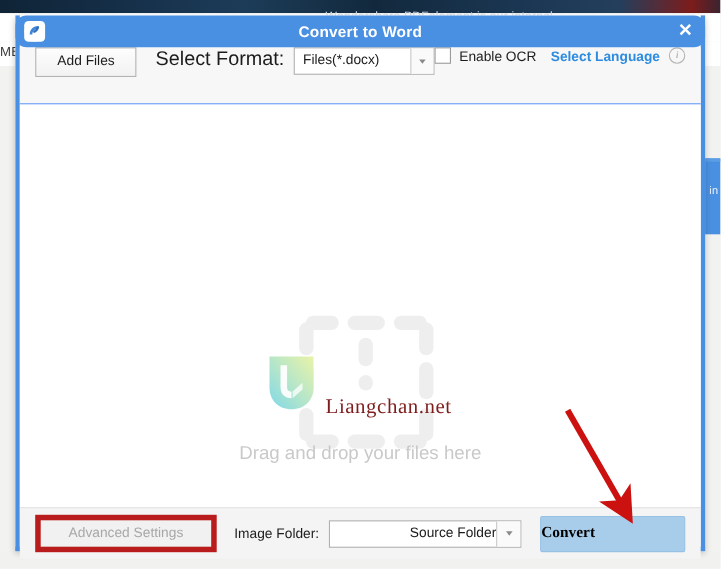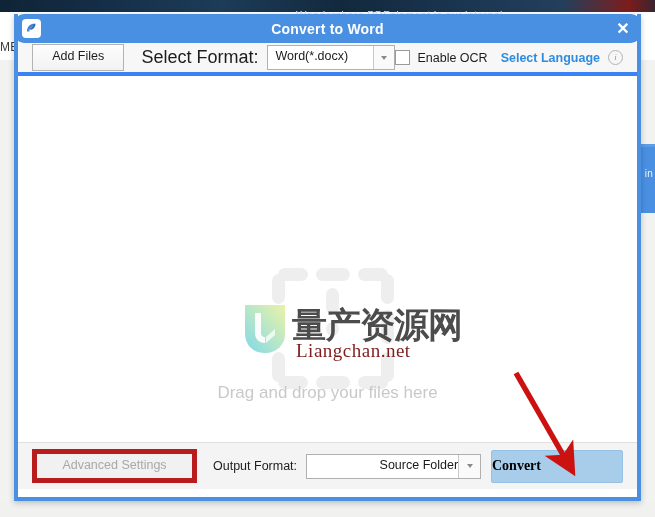--- a/index.html
+++ b/index.html
@@ -145,25 +145,25 @@
     justify-content: center;
     color: #ffffff;
     font-size: 16px;
     font-weight: bold;
     cursor: pointer;
     line-height: 1;
   }
 
   
   #toolbar {
-    height: 33px;
+    height: 52px;
     background: #f7f7f7;
-    border-bottom: 4px solid #3b82f6;
-    display: flex;
-    align-items: center;
+    border-bottom: 1px solid #3b82f6;
+    display: flex;
+    align-items: flex-start;
     padding: 0 14px;
     box-sizing: border-box;
   }
   #add-files-btn {
     width: 118px; height: 25px;
     background: linear-gradient(#fdfdfd,#f2f2f2);
     border: 1px solid #b3b3b3;
     font-size: 12.5px;
     color: #1c1c1c;
     cursor: pointer;
@@ -398,21 +398,21 @@
       </svg>
     </div>
     <div id="dialog-title">Convert to Word</div>
     <div id="close-btn">✕</div>
   </div>
 
   <div id="toolbar">
     <div id="add-files-btn">Add Files</div>
     <div id="select-format-label">Select Format:</div>
     <div id="format-combo">
-      <div id="format-value">Word(*.docx)</div>
+      <div id="format-value">Files(*.docx)</div>
       <div id="format-arrow">
           <span class="caret"></span>
         </div>
     </div>
     <div id="ocr-group">
       <div id="ocr-checkbox"></div>
       <div id="ocr-label">Enable OCR</div>
       <div id="select-language-link">Select Language</div>
       <div id="info-icon">i</div>
     </div>
@@ -443,29 +443,28 @@
           <linearGradient id="ug" x1="0" y1="1" x2="1" y2="0">
             <stop offset="0" stop-color="#7fd8e8"></stop>
             <stop offset="0.5" stop-color="#b7e6c8"></stop>
             <stop offset="1" stop-color="#e9f3a8"></stop>
           </linearGradient>
         </defs>
         <path d="M3 2 H43 V30 C43 42 35 50 23 50 C11 50 3 42 3 30 Z" fill="url(#ug)"></path>
         <path d="M13 10 L13 30 C13 36 17 40 23 40 L23 34 C20 34 19 32 19 30 L19 10 Z" fill="#ffffff" opacity="0.92"></path>
         <path d="M24 34 L33 26 L33 32 L24 40 Z" fill="#ffffff" opacity="0.75"></path>
       </svg>
-      <div id="wm-cn">量产资源网</div>
       <div id="wm-en">Liangchan.net</div>
     </div>
     <div id="drop-hint">Drag and drop your files here</div>
   </div>
 
   <div id="footer">
     <div id="advanced-settings-btn">Advanced Settings</div>
-    <div id="output-folder-label">Output Format:</div>
+    <div id="output-folder-label">Image Folder:</div>
     <div id="output-combo">
       <div id="output-value">Source Folder</div>
       <div id="output-arrow">
           <span class="caret"></span>
         </div>
     </div>
     <div id="convert-btn">Convert</div>
   </div>
 
 </div>

